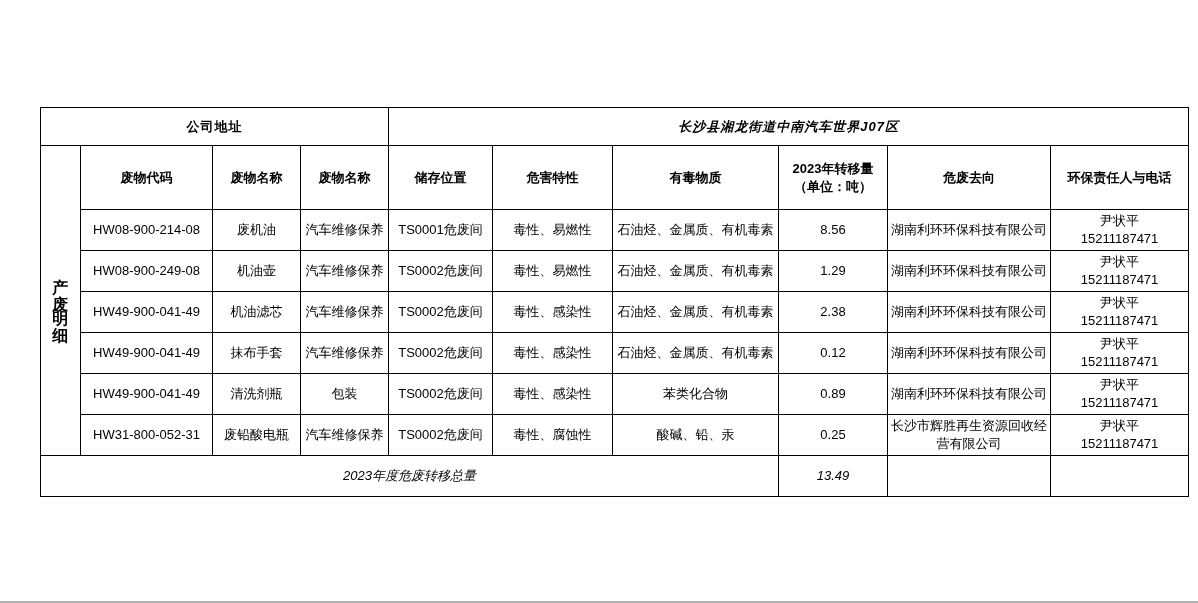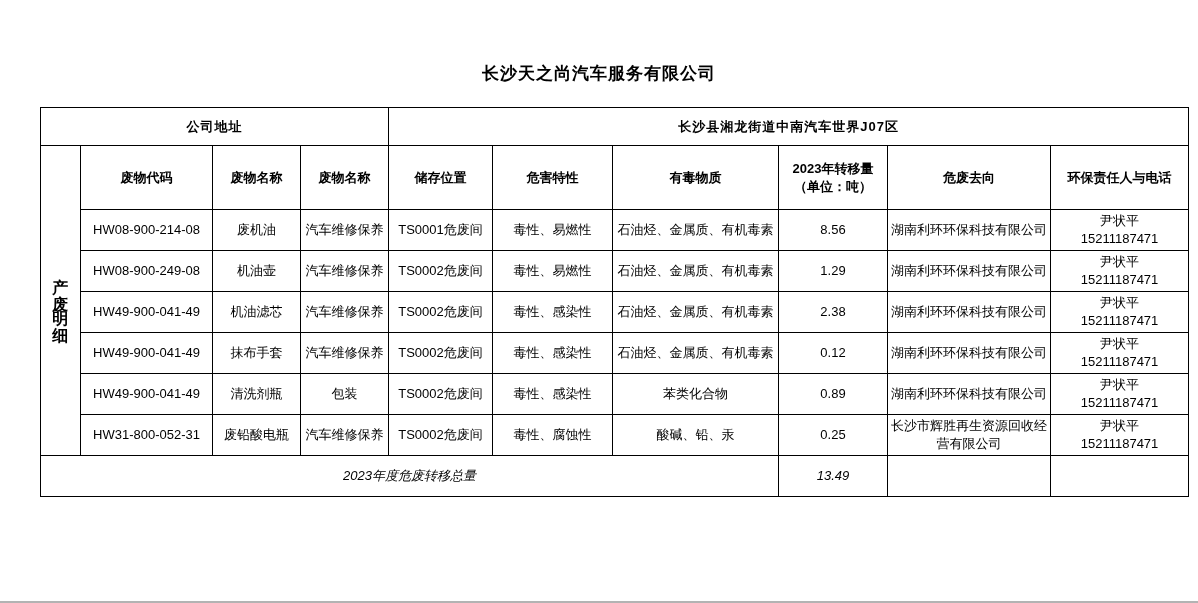--- a/index.html
+++ b/index.html
@@ -42,21 +42,21 @@
     font-size: 13px;
     line-height: 1.35;
     overflow: hidden;
     word-break: break-all;
   }
   tr.h1 { height: 38px; }
   tr.h2 { height: 64px; }
   tr.dr { height: 41px; margin-top: 46px; }
   tr.tr-total { height: 41px; font-style: italic; }
   .addr-label { font-size: 15px; font-weight: bold; letter-spacing: 1px; }
-  .addr-value { font-size: 16px; font-weight: bold; letter-spacing: 1px; }
+  .addr-value { font-size: 16px; font-weight: bold; letter-spacing: 1px; font-style: italic; }
   .col-hdr { font-weight: bold; font-size: 13px; }
   .group-cell { font-weight: bold; }
   .group-vert {
     display: inline-block;
     writing-mode: vertical-lr;
     text-orientation: upright;
     font-size: 16px;
     letter-spacing: 16px;
     font-weight: bold;
   }
@@ -71,21 +71,20 @@
     width: 100%;
     height: 2px;
     background: #b3b3b3;
   }
 </style>
 </head>
 <body>
 
 <div class="page">
 
-  <div class="doc-title">长沙天之尚汽车服务有限公司</div>
 
   <table class="main">
     <colgroup>
       <col style="width:40px">
         <col style="width:132px">
         <col style="width:88px">
       <col style="width:88px">
         <col style="width:104px">
         <col style="width:120px">
       <col style="width:166px">

